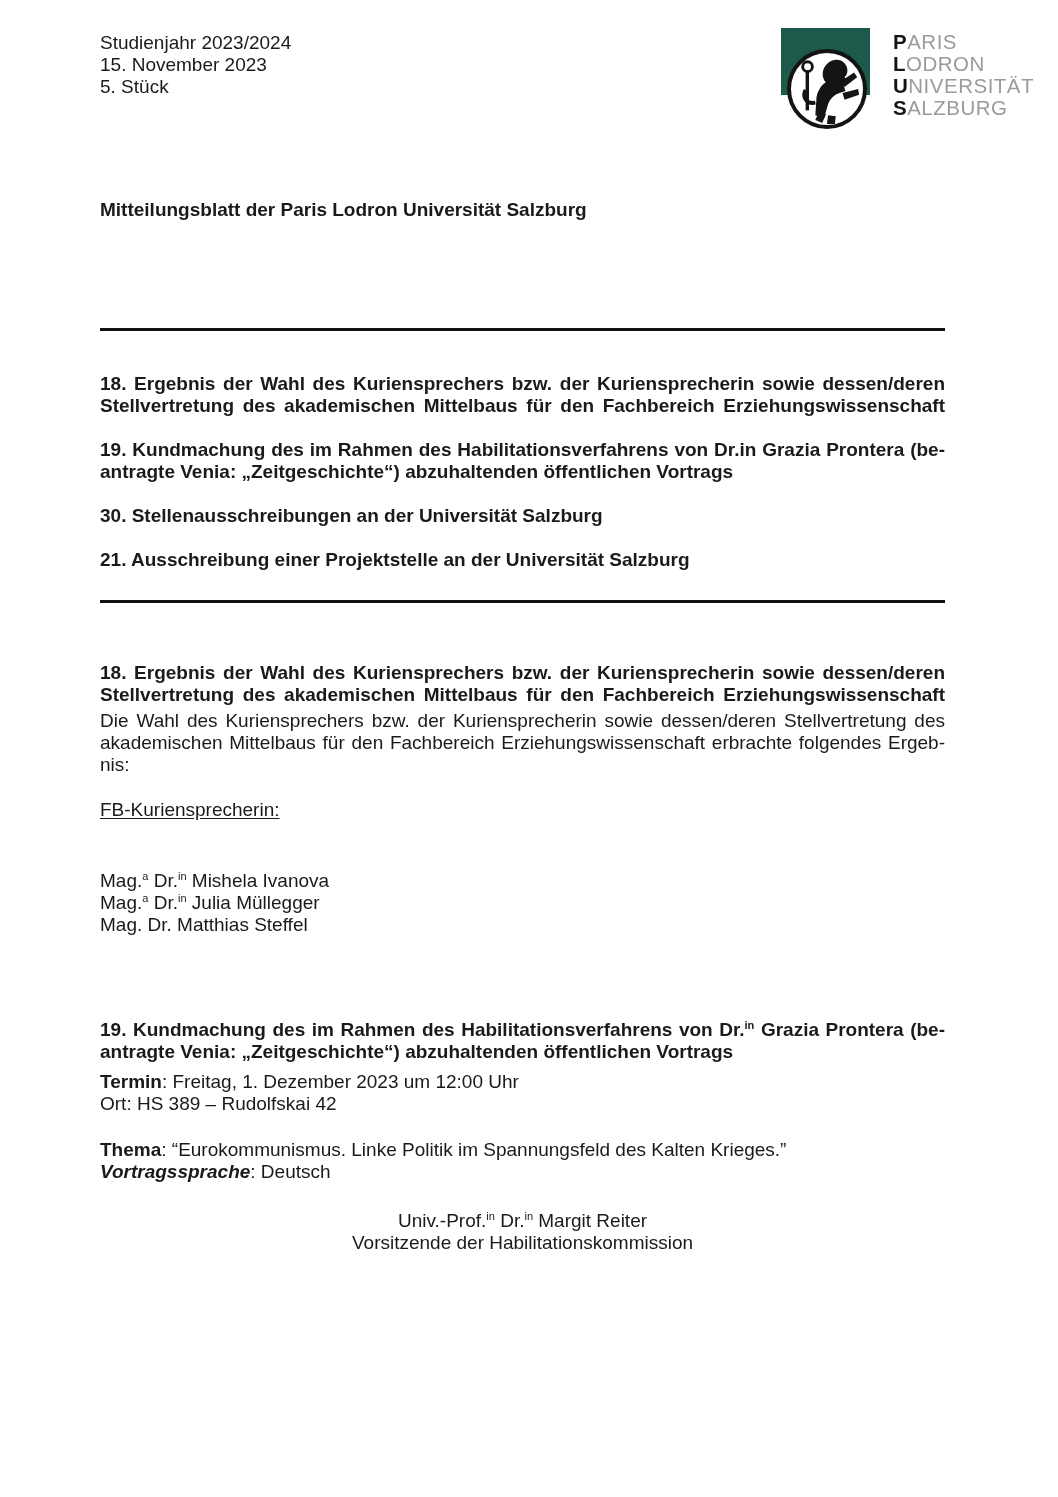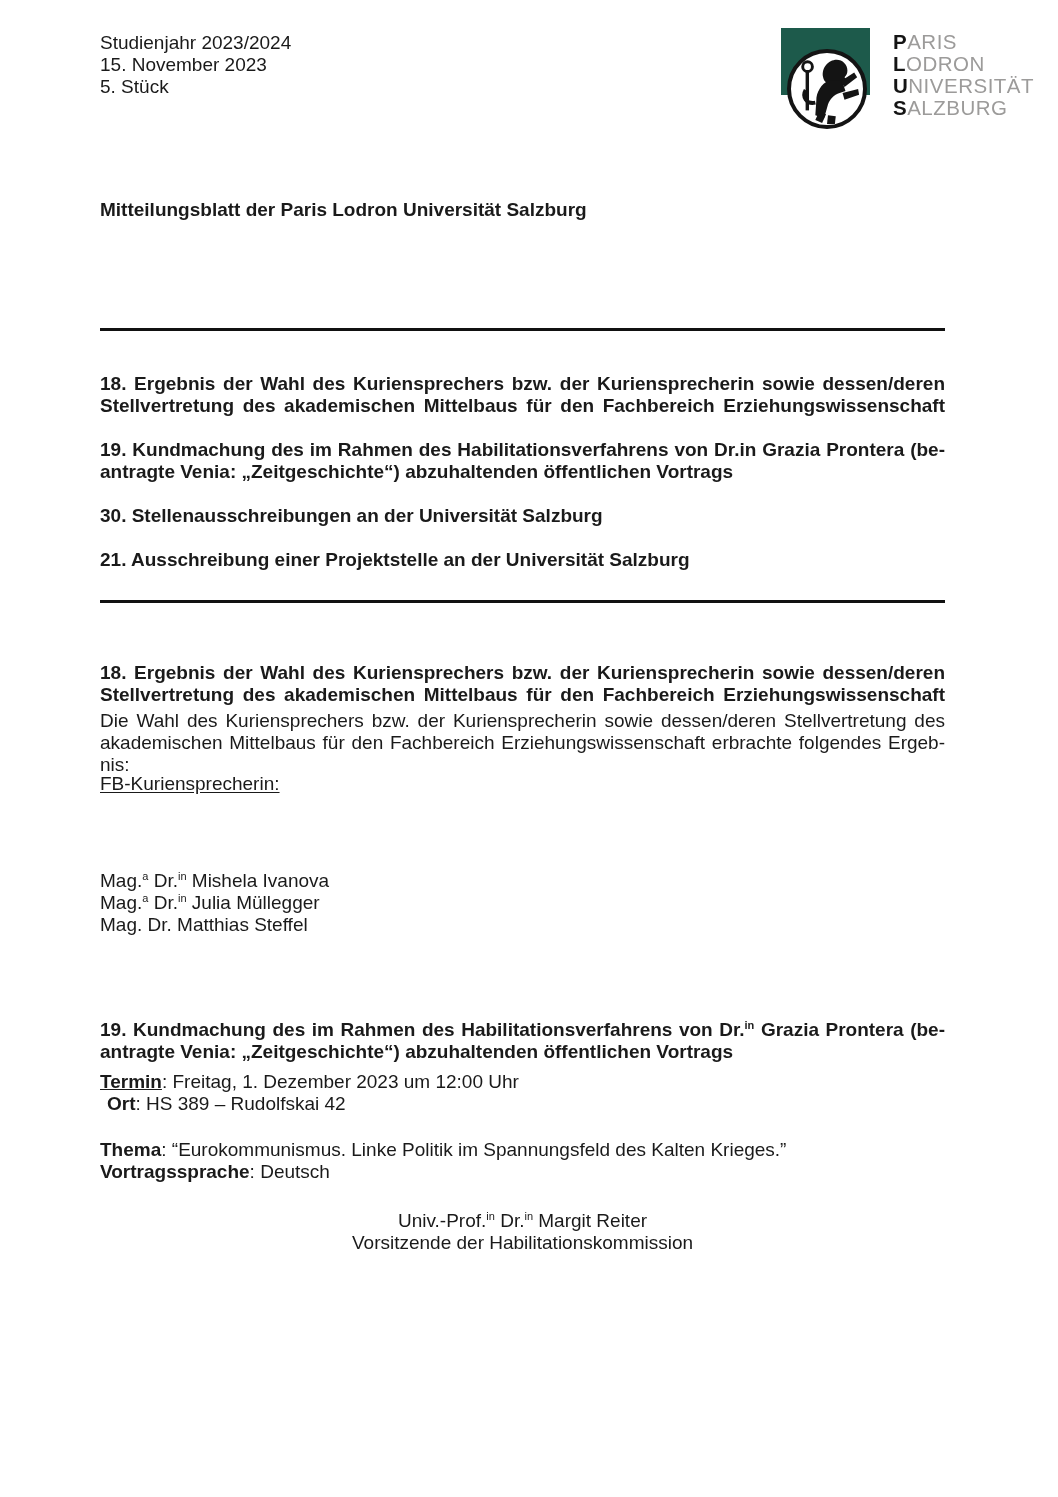--- a/index.html
+++ b/index.html
@@ -42,21 +42,21 @@
 
   
   .pos-header   { top:32px; }
   .pos-title    { top:183px; }
   .pos-rule1    { top:328px; }
   .pos-toc      { top:357px; }
   .toc-item     { margin-bottom:22px; }
   .pos-rule2    { top:600px; }
   .pos-s18h     { top:646px; }
   .pos-s18p     { top:710px; }
-  .pos-fb       { top:773px; }
+  .pos-fb       { top:799px; }
   .pos-stv      { top:870px; }
   .pos-s19h     { top:1003px; }
   .pos-meta1    { top:1071px; }
   .pos-meta2    { top:1139px; }
   .pos-sign     { top:1210px; }
 </style>
 </head>
 <body>
 
 <div class="page">
@@ -141,27 +141,27 @@
       <div class="line"><span>Mag.</span><sup>a</sup><span> Dr.</span><sup>in</sup><span> Julia Müllegger</span></div>
       <div class="line"><span>Mag. Dr. Matthias Steffel</span></div>
     </div>
 
     <div class="block pos-s19h bold">
       <div class="line fill"><span>19. Kundmachung des im Rahmen des Habilitationsverfahrens von Dr.</span><sup>in</sup><span> Grazia Prontera (be-</span></div>
       <div class="line"><span>antragte Venia: „Zeitgeschichte“) abzuhaltenden öffentlichen Vortrags</span></div>
     </div>
 
     <div class="block pos-meta1">
-      <div class="line"><span style="font-weight: 700; text-decoration: underline;">Termin</span><span>: Freitag, 1. Dezember 2023 um 12:00 Uhr</span></div>
-      <div class="line"><span style="font-weight: 700; margin-left: 7px;">Ort</span><span>: HS 389 – Rudolfskai 42</span></div>
+      <div class="line"><span style="font-weight: 700;">Termin</span><span>: Freitag, 1. Dezember 2023 um 12:00 Uhr</span></div>
+      <div class="line"><span style="font-weight: 400;">Ort</span><span>: HS 389 – Rudolfskai 42</span></div>
     </div>
 
     <div class="block pos-meta2">
       <div class="line"><span style="font-weight: 700;">Thema</span><span>: “Eurokommunismus. Linke Politik im Spannungsfeld des Kalten Krieges.”</span></div>
-      <div class="line"><span style="font-weight: 700;">Vortragssprache</span><span>: Deutsch</span></div>
+      <div class="line"><span style="font-weight: 700; font-style: italic;">Vortragssprache</span><span>: Deutsch</span></div>
     </div>
 
     <div class="block pos-sign">
       <div class="line center"><span>Univ.-Prof.</span><sup>in</sup><span> Dr.</span><sup>in</sup><span> Margit Reiter</span></div>
       <div class="line center"><span>Vorsitzende der Habilitationskommission</span></div>
     </div>
 
   </div>
 </div>
 

